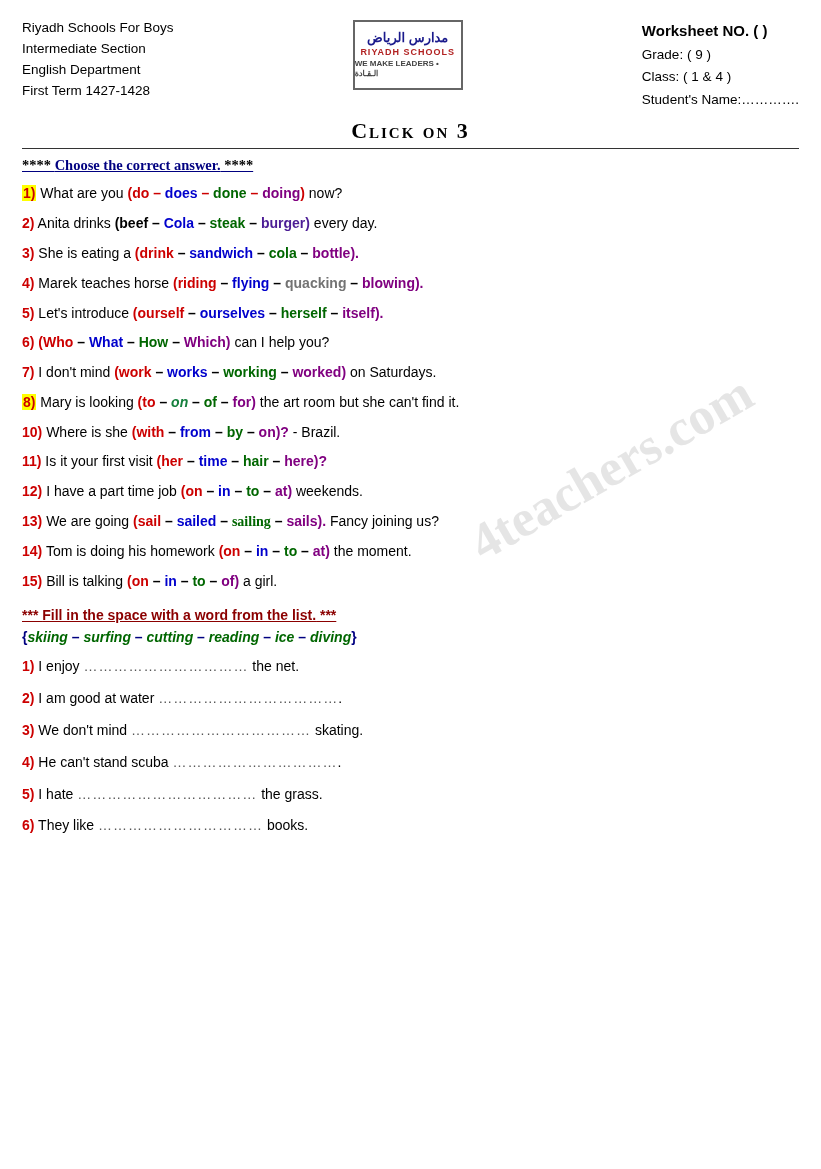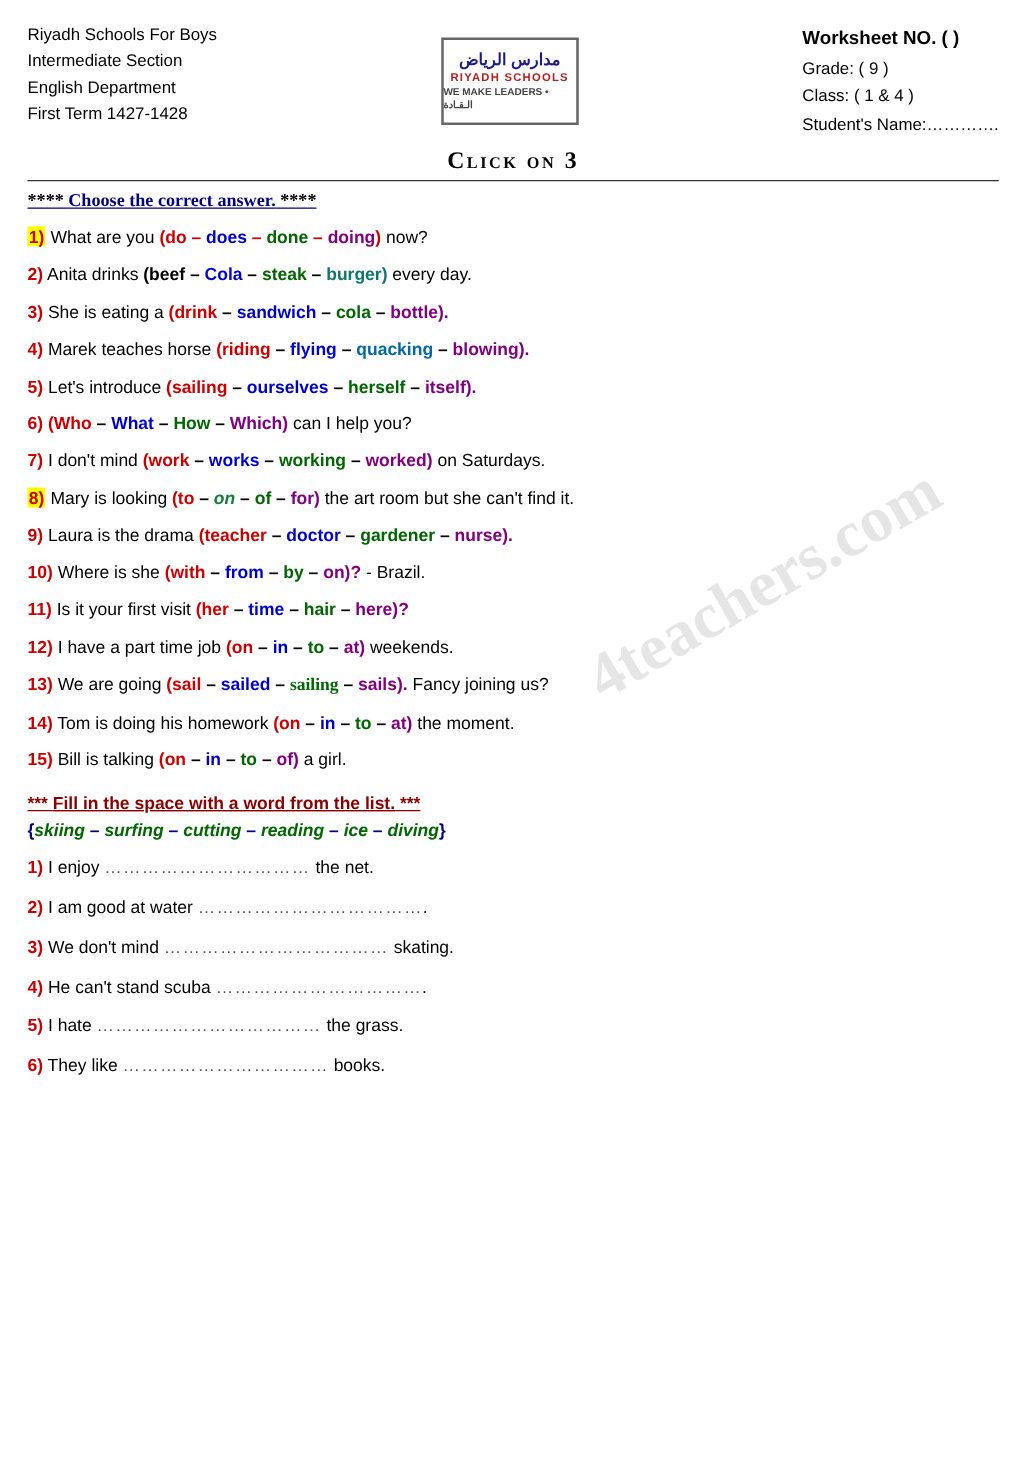--- a/index.html
+++ b/index.html
@@ -19,21 +19,21 @@
       margin-bottom: 6px;
     }
     .header-left {
       font-size: 13.5px;
       line-height: 1.55;
     }
     .header-center {
       display: flex;
       flex-direction: column;
       align-items: center;
-      margin-top: 12px;
+      margin-top: 2px;
     }
     .logo-box {
       border: 2px solid #666;
       width: 110px;
       height: 70px;
       display: flex;
       flex-direction: column;
       align-items: center;
       justify-content: center;
       font-size: 10px;
@@ -61,21 +61,21 @@
       font-size: 13.5px;
       line-height: 1.7;
       text-align: left;
     }
     .worksheet-title {
       font-weight: bold;
       font-size: 15px;
     }
     .click-title {
       text-align: center;
-      font-size: 19px;
+      font-size: 22px;
       font-family: 'Times New Roman', serif;
       font-weight: bold;
       letter-spacing: 2px;
       margin: 6px 0 4px 0;
       color: #000;
       font-variant: small-caps;
     }
     .divider {
       border: none;
       border-top: 1.5px solid #333;
@@ -191,57 +191,53 @@
     <span class="stars">**** </span><span>Choose the correct answer.</span><span class="stars"> ****</span>
   </div>
 
   <div class="question-block">
     <span class="q-num-yellow"> 1)</span>
     <span> What are you </span><span class="choices c-red">(do – <span style="color:#0000cc;">does</span> – <span style="color:#006600;">done</span> – <span style="color:#800080;">doing</span>)</span><span> now?</span>
   </div>
 
   <div class="question-block">
     <span class="q-num c-red">2)</span>
-    <span> Anita drinks </span><span class="choices"><span style="color:#000000;margin-top:32px;">(beef</span> – <span style="color:#0000cc;">Cola</span> – <span style="color:#006600;">steak</span> – <span style="color:#0f766e;">burger)</span></span><span> every day.</span>
+    <span> Anita drinks </span><span class="choices"><span style="color:#000000;margin-top:32px;">(beef</span> – <span style="color:#0000cc;">Cola</span> – <span style="color:#006600;">steak</span> – <span style="color:#4c1d95;">burger)</span></span><span> every day.</span>
   </div>
 
   <div class="question-block">
     <span class="q-num c-red">3)</span>
     <span> She is eating a </span><span class="choices"><span style="color:#cc0000;">(drink</span> – <span style="color:#0000cc;">sandwich</span> – <span style="color:#006600;">cola</span> – <span style="color:#800080;">bottle).</span></span>
   </div>
 
   <div class="question-block">
     <span class="q-num c-red">4)</span>
-    <span> Marek teaches horse </span><span class="choices"><span style="color:#cc0000;">(riding</span> – <span style="color:#0000cc;">flying</span> – <span style="color:#0369a1;">quacking</span> – <span style="color:#800080;">blowing).</span></span>
+    <span> Marek teaches horse </span><span class="choices"><span style="color:#cc0000;">(riding</span> – <span style="color:#0000cc;">flying</span> – <span style="color:#737373;">quacking</span> – <span style="color:#800080;">blowing).</span></span>
   </div>
 
   <div class="question-block">
     <span class="q-num c-red">5)</span>
-    <span> Let's introduce </span><span class="choices"><span style="color:#cc0000;">(sailing</span> – <span style="color:#0000cc;">ourselves</span> – <span style="color:#006600;">herself</span> – <span style="color:#800080;">itself).</span></span>
+    <span> Let's introduce </span><span class="choices"><span style="color:#cc0000;">(ourself</span> – <span style="color:#0000cc;">ourselves</span> – <span style="color:#006600;">herself</span> – <span style="color:#800080;">itself).</span></span>
   </div>
 
   <div class="question-block">
     <span class="q-num c-red">6)</span>
     <span class="choices"> <span style="color:#cc0000;">(Who</span> – <span style="color:#0000cc;">What</span> – <span style="color:#006600;">How</span> – <span style="color:#800080;">Which)</span></span><span> can I help you?</span>
   </div>
 
   <div class="question-block">
     <span class="q-num c-red">7)</span>
     <span> I don't mind </span><span class="choices"><span style="color:#cc0000;">(work</span> – <span style="color:#0000cc;">works</span> – <span style="color:#006600;">working</span> – <span style="color:#800080;">worked)</span></span><span> on Saturdays.</span>
   </div>
 
   <div class="question-block">
     <span class="q-num-yellow"> 8)</span>
     <span> Mary is looking </span><span class="choices"><span style="color:#cc0000;">(to</span> – <span style="color:#15803d;font-style:italic;">on</span> – <span style="color:#006600;">of</span> – <span style="color:#800080;">for)</span></span><span> the art room but she can't find it.</span>
   </div>
 
-  <div class="question-block">
-    <span class="q-num c-red">9)</span>
-    <span> Laura is the drama </span><span class="choices"><span style="color:#cc0000;">(teacher</span> – <span style="color:#0000cc;">doctor</span> – <span style="color:#006600;">gardener</span> – <span style="color:#800080;">nurse).</span></span>
-  </div>
 
   <div class="question-block">
     <span class="q-num c-red">10)</span>
     <span> Where is she </span><span class="choices"><span style="color:#cc0000;">(with</span> – <span style="color:#0000cc;">from</span> – <span style="color:#006600;">by</span> – <span style="color:#800080;">on)?</span></span><span> - Brazil.</span>
   </div>
 
   <div class="question-block">
     <span class="q-num c-red">11)</span>
     <span> Is it your first visit </span><span class="choices"><span style="color:#cc0000;">(her</span> – <span style="color:#0000cc;">time</span> – <span style="color:#006600;">hair</span> – <span style="color:#800080;">here)?</span></span>
   </div>

